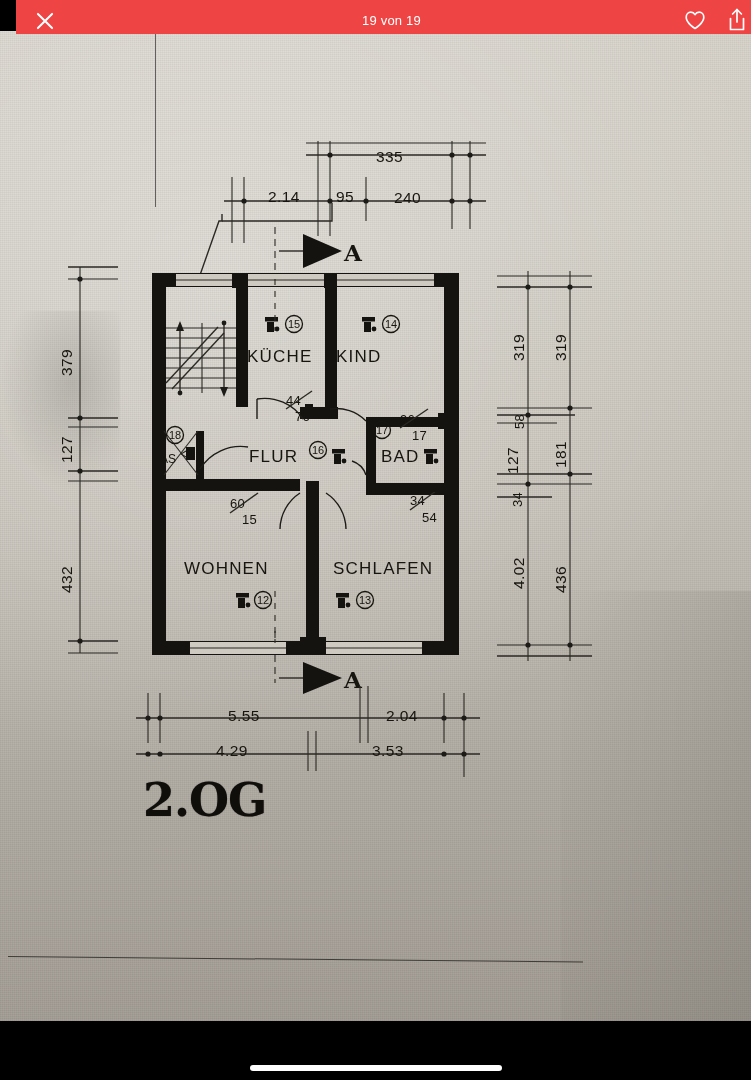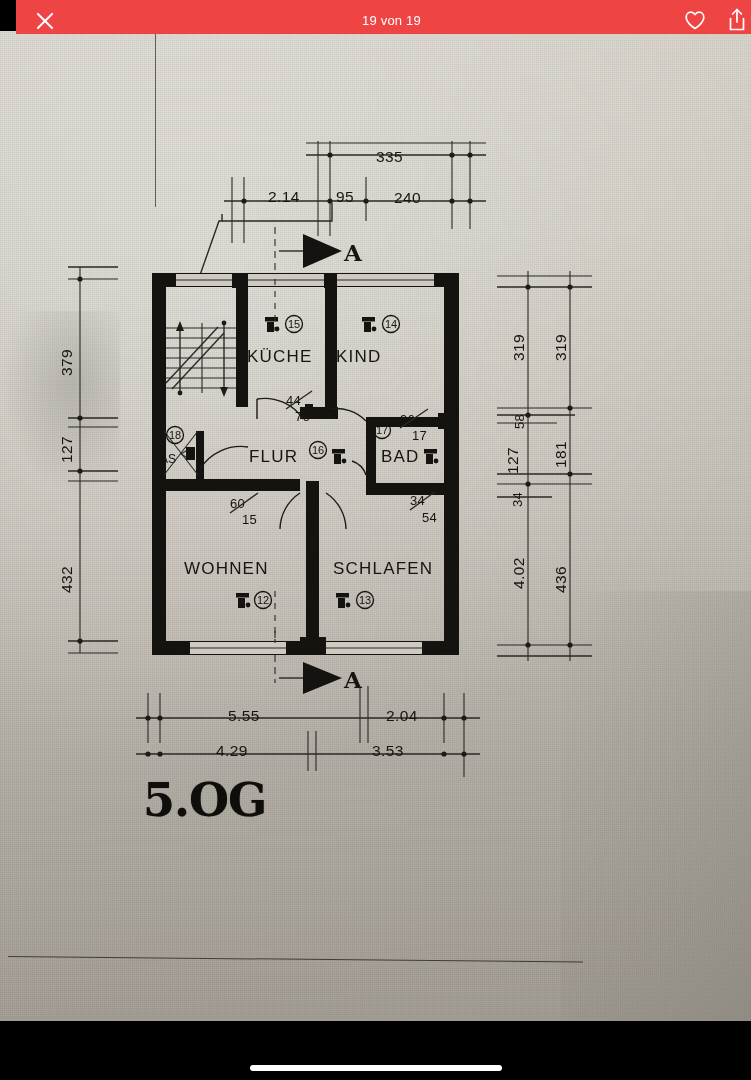--- a/index.html
+++ b/index.html
@@ -452,20 +452,20 @@
         <rect x="432" y="455" width="7" height="6" fill="#151310"></rect>
         <rect x="444" y="455" width="7" height="6" fill="#151310"></rect>
         <rect x="225" y="452" width="8" height="5" fill="#151310"></rect>
         <rect x="236" y="452" width="8" height="5" fill="#151310"></rect>
       </g>
 
       <line class="thin" x1="275" y1="248" x2="275" y2="300" stroke-dasharray="6 6"></line>
       <line class="thin" x1="275" y1="560" x2="275" y2="612" stroke-dasharray="6 6"></line>
     </svg>
 
-    <div id="floor-title">5.OG</div>
+    <div id="floor-title">2.OG</div>
   </div>
 
   <div id="bottombar">
     <div id="home-indicator"></div>
   </div>
 
 </div>
 
 </body></html>

